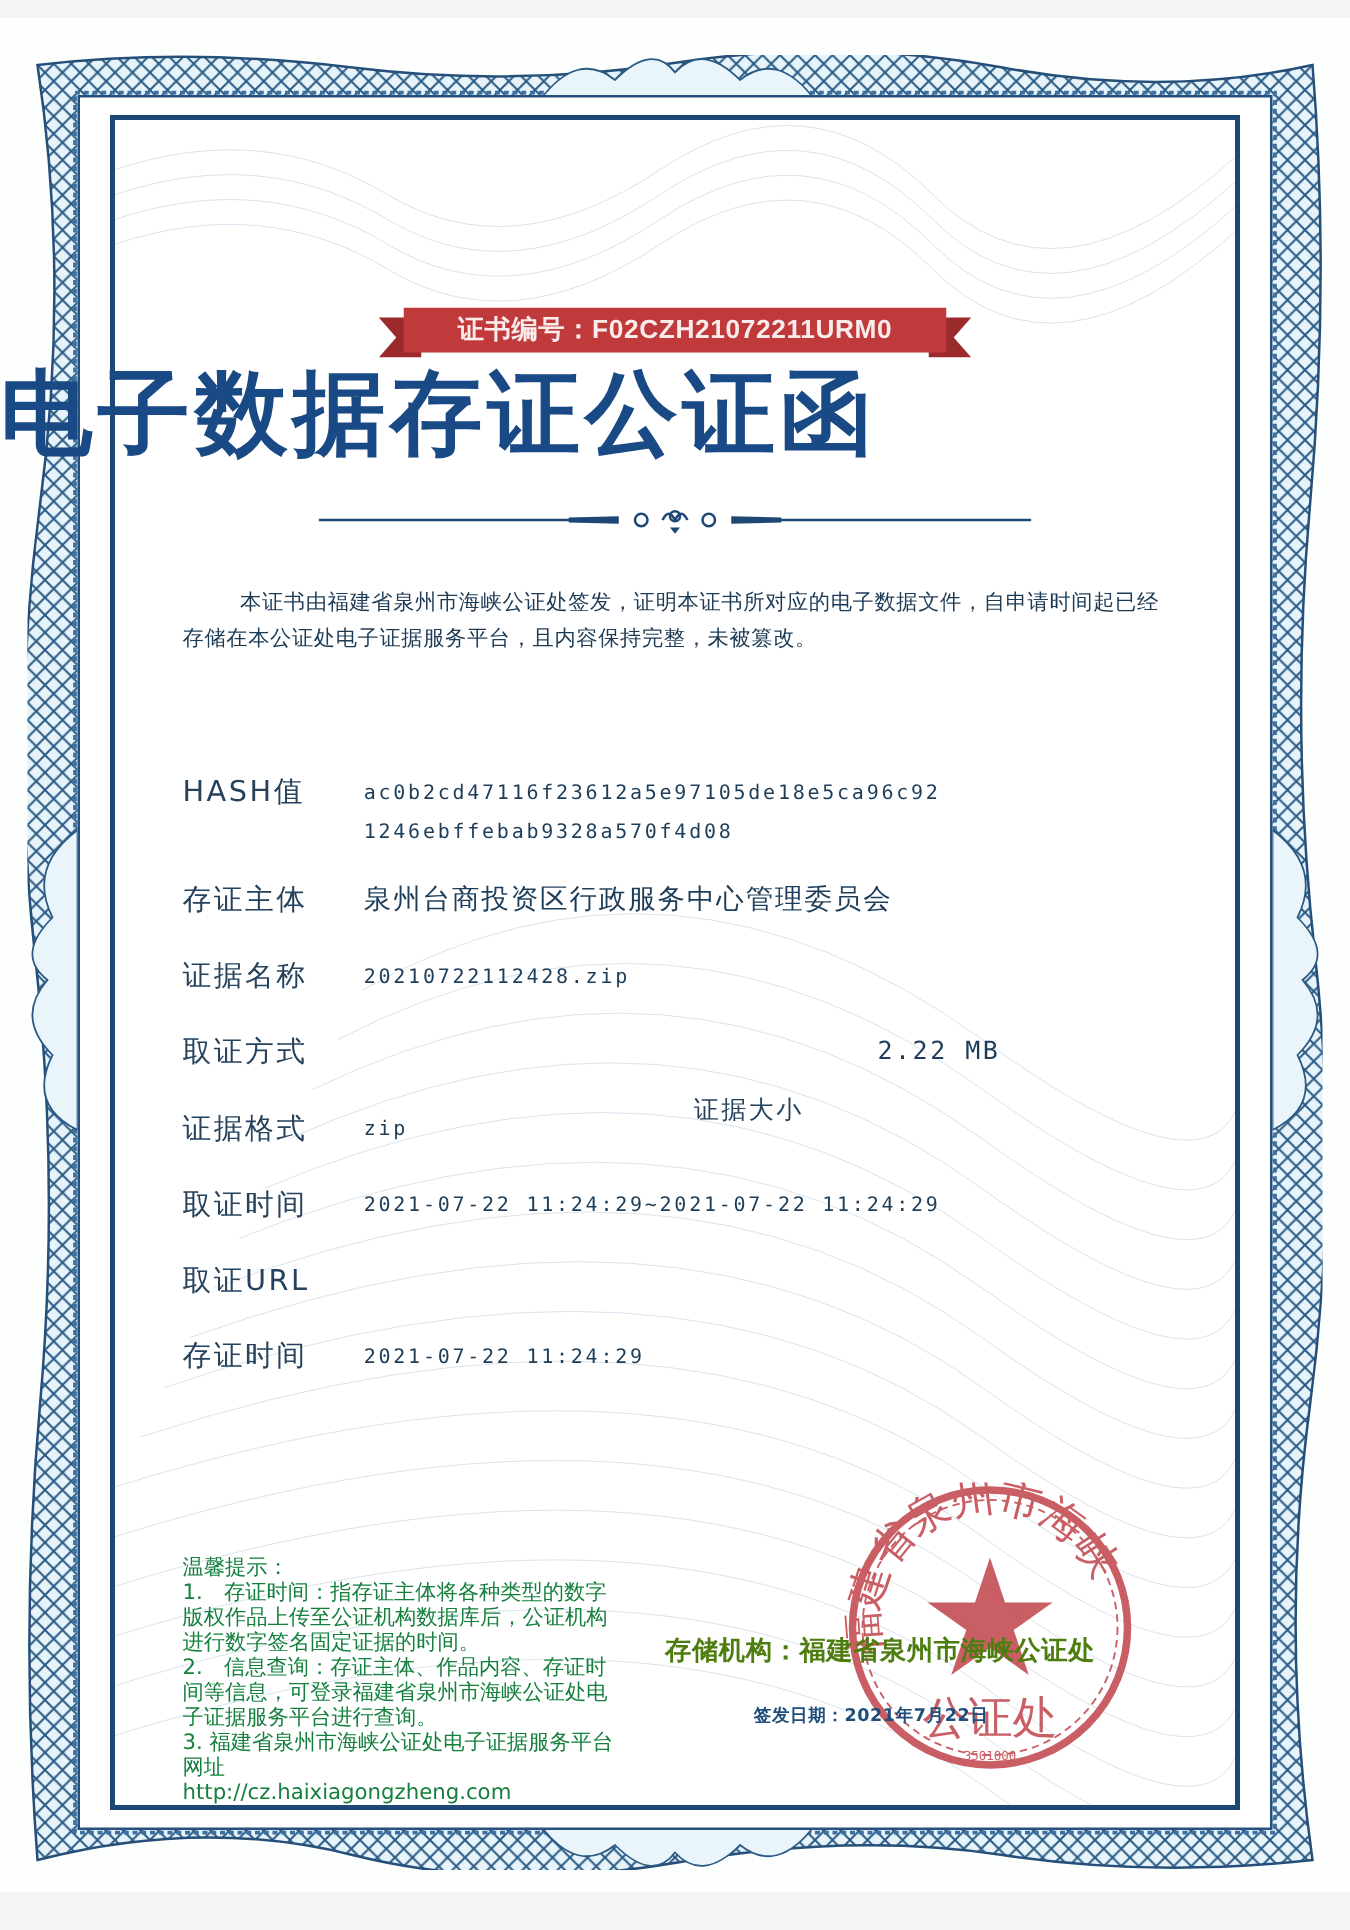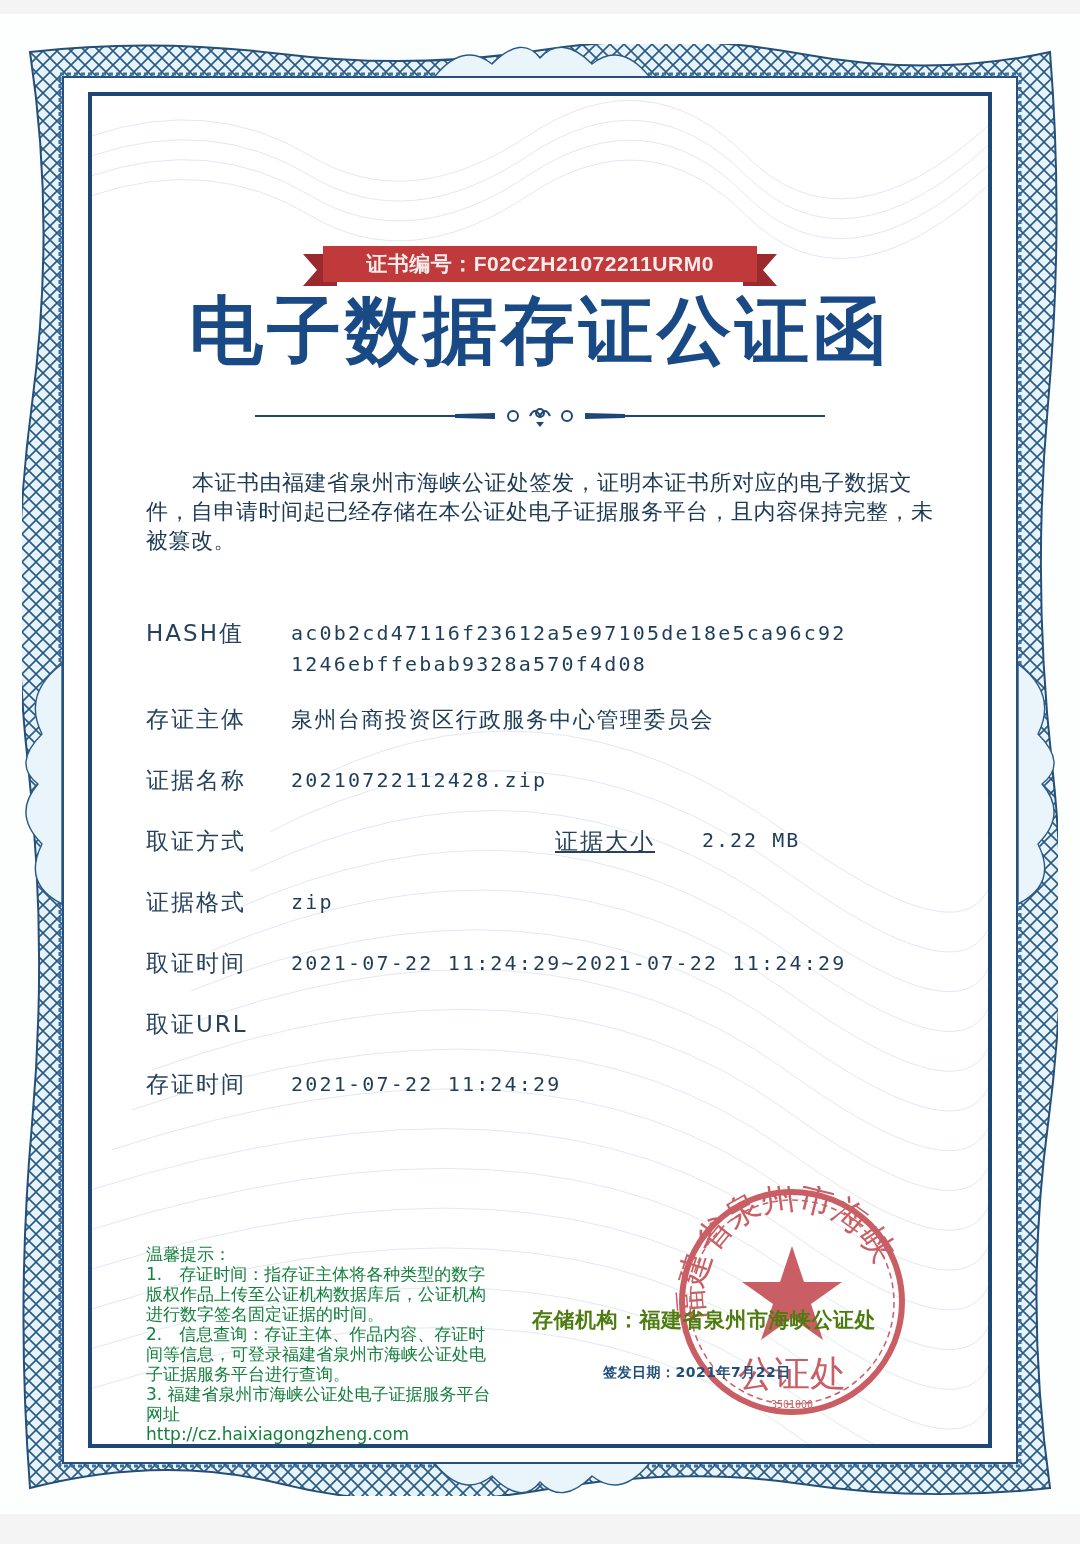--- a/index.html
+++ b/index.html
@@ -15,32 +15,32 @@
   .inner-white { position: absolute; left: 62px; top: 62px; width: 956px; height: 1388px; background: #ffffff; border: 2px solid #26507e; }
   .inner-frame { position: absolute; left: 88px; top: 78px; width: 904px; height: 1356px; border: 4px solid #1d4775; background: #ffffff; overflow: hidden; }
 
   .watermark { position: absolute; left: 0; top: 0; width: 100%; height: 100%; opacity: 0.55; }
 
   
   .ribbon { position: absolute; left: 303px; top: 188px; width: 474px; height: 40px; margin-top: 44px; }
   .ribbon svg { position: absolute; left: 0; top: 0; width: 100%; height: 100%; }
   .ribbon-text { position: absolute; left: 0; top: 0; width: 100%; height: 36px; line-height: 36px; text-align: center; color: #fbecec; font-size: 21px; font-weight: bold; letter-spacing: 0.5px; font-family: "Liberation Sans", sans-serif; }
 
-  .title { position: absolute; left: 0; width: 1080px; top: 268px; text-align: center; font-size: 74px; font-weight: bold; color: #1a4a85; letter-spacing: 4px; font-family: "DejaVu Sans", sans-serif; }
+  .title { position: absolute; left: 0; width: 1080px; top: 268px; text-align: left; font-size: 74px; font-weight: bold; color: #1a4a85; letter-spacing: 4px; font-family: "DejaVu Sans", sans-serif; }
 
   .divider { position: absolute; left: 255px; top: 390px; width: 570px; height: 24px; }
 
-  .intro { position: absolute; left: 146px; top: 454px; width: 790px; font-size: 22px; line-height: 29px; color: #1d3a55; text-indent: 46px; letter-spacing: 0.5px; }
+  .intro { position: absolute; left: 146px; top: 454px; width: 790px; font-size: 17px; line-height: 29px; color: #1d3a55; text-indent: 46px; letter-spacing: 0.5px; }
 
   .field { position: absolute; left: 146px; font-size: 23px; color: #26425c; letter-spacing: 2px; }
   .field-label { position: absolute; left: 0; top: 0; white-space: nowrap; }
-  .field-value { position: absolute; left: 145px; top: 0; white-space: nowrap; font-family: "DejaVu Sans Mono", "Liberation Mono", monospace; font-size: 20px; letter-spacing: 2.2px; line-height: 31px; color: #1e3d58; }
+  .field-value { position: absolute; left: 145px; top: 0; white-space: nowrap; font-family: "DejaVu Sans Mono", "Liberation Mono", monospace; font-size: 16px; letter-spacing: 2.2px; line-height: 31px; color: #1e3d58; }
   .field-value.cjk { font-family: "DejaVu Sans", sans-serif; font-size: 22px; letter-spacing: 1.5px; }
 
-  .size-label { position: absolute; left: 555px; top: 812px; font-size: 23px; letter-spacing: 2px; color: #26425c; text-decoration: underline; }
+  .size-label { position: absolute; left: 555px; top: 860px; font-size: 20px; letter-spacing: 2px; color: #26425c; }
   .size-value { position: absolute; left: 702px; top: 814px; font-family: "DejaVu Sans Mono", monospace; font-size: 20px; letter-spacing: 2px; color: #1e3d58; }
 
   .tips { position: absolute; left: 146px; top: 1230px; width: 345px; font-size: 17px; line-height: 20px; color: #15803d; }
   .tips div { white-space: normal; }
 
   .stamp { position: absolute; left: 672px; top: 1172px; width: 240px; height: 232px; }
 
   .org { position: absolute; left: 532px; top: 1292px; font-size: 21px; font-weight: bold; color: #4d7c0f; white-space: nowrap; letter-spacing: 0.5px; }
   .date { position: absolute; left: 603px; top: 1350px; font-size: 14px; font-weight: bold; color: #1f4e7a; white-space: nowrap; letter-spacing: 0.5px; }
 </style>

